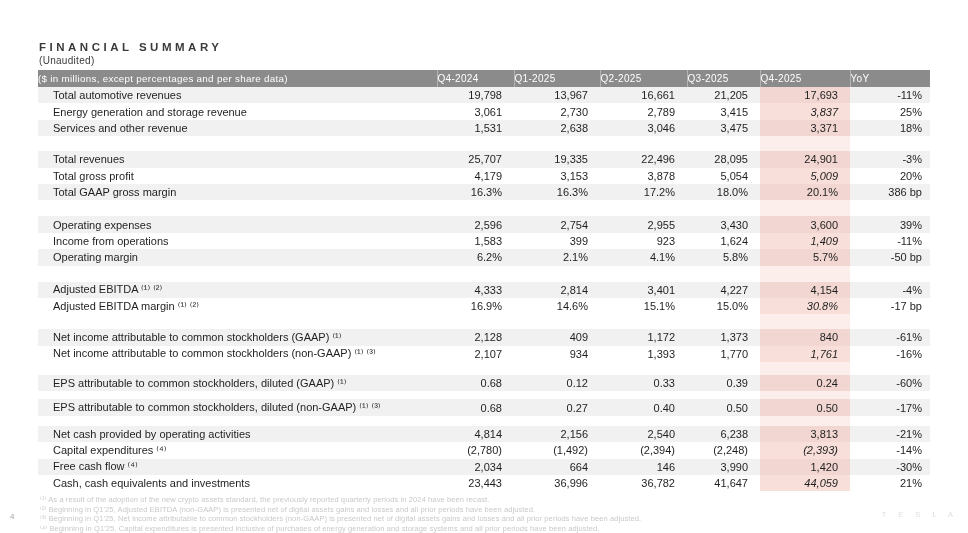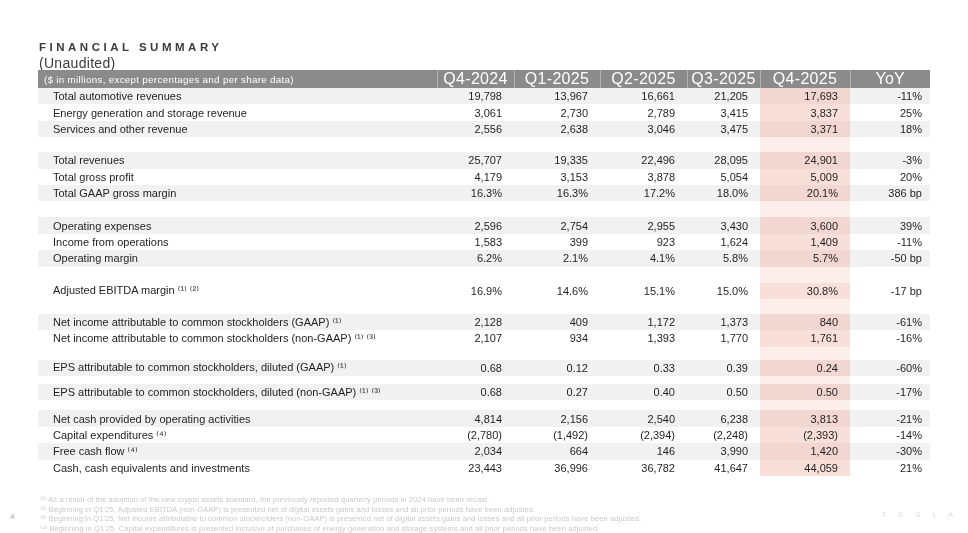--- a/index.html
+++ b/index.html
@@ -2,36 +2,36 @@
 <html style="--header_bg: #8b8b8b; --header_text: #ffffff; --row_stripe: #f1f1f1; --highlight_strong: #f1d6d1; --highlight_soft: #f8dfda; --highlight_faint: #fbeeeb; --text: #1f1f1f; --footnote_text: #c9c9c9;"><head>
 <meta charset="utf-8">
 <style>
   html,body{margin:0;padding:0;}
   body{width:968px;height:533px;background:#ffffff;overflow:hidden;
        font-family:"Liberation Sans","DejaVu Sans",sans-serif;}
   .page{position:relative;width:968px;height:469px;background:#fff;}
 
   .title{position:absolute;left:39px;top:41px;font-size:11.5px;font-weight:bold;
          letter-spacing:3.5px;color:#3b3b3b;}
-  .subtitle{position:absolute;left:39px;top:55px;font-size:14px;color:#3b3b3b;letter-spacing:.3px;}
+  .subtitle{position:absolute;left:39px;top:55px;font-size:10px;color:#3b3b3b;letter-spacing:.3px;}
 
   .tablewrap{position:absolute;left:38px;top:70px;width:892px;}
   table{border-collapse:collapse;table-layout:fixed;width:892px;}
   th{background:var(--header_bg);color:var(--header_text);font-weight:normal;
-     font-size:16px;height:17px;padding:0;text-align:center;letter-spacing:.3px;}
-  th.first{text-align:left;padding-left:6px;font-size:9.8px;}
+     font-size:10px;height:17px;padding:0;text-align:left;letter-spacing:.3px;}
+  th.first{text-align:left;font-size:9.8px;}
   th + th{border-left:1px solid rgba(255,255,255,.35);}
   td{font-size:11px;color:var(--text);height:16.4px;padding:0;white-space:nowrap;
      overflow:hidden;background:#ffffff;}
   td.lbl{text-align:left;padding-left:15px;}
   td.num{text-align:right;padding-right:12px;}
   td.num.yoy{padding-right:8px;}
   tr.stripe td{background:var(--row_stripe);}
   tr.stripe td.hl{background:var(--highlight_strong);}
-  tr.plain td.hl{background:var(--highlight_soft);}
+  tr.plain td.hl{background:var(--highlight_soft);font-style:italic;}
   tr.gap td{background:#ffffff;height:auto;}
   tr.gap td.hl-gap{background:var(--highlight_faint);}
 
   .footnotes{position:absolute;left:40px;top:495px;font-size:7.5px;line-height:9.6px;
              color:var(--footnote_text);letter-spacing:.1px;}
   .pagenum{position:absolute;left:10px;top:512px;font-size:8px;color:#a6a6a6;}
   .watermark{position:absolute;right:10px;top:510px;font-size:7.5px;letter-spacing:5px;
              color:#dedede;}
 </style>
 </head>
@@ -78,21 +78,21 @@
             <td class="lbl">Energy generation and storage revenue</td>
             <td class="num">3,061</td>
             <td class="num">2,730</td>
             <td class="num">2,789</td>
             <td class="num">3,415</td>
             <td class="num hl">3,837</td>
             <td class="num yoy">25%</td>
           </tr>
           <tr class="stripe">
             <td class="lbl">Services and other revenue</td>
-            <td class="num">2,556</td>
+            <td class="num">1,531</td>
             <td class="num">2,638</td>
             <td class="num">3,046</td>
             <td class="num">3,475</td>
             <td class="num hl">3,371</td>
             <td class="num yoy">18%</td>
           </tr>
           <tr class="gap" style="height: 15px;">
             <td></td>
             <td></td>
             <td></td>
@@ -166,20 +166,29 @@
           </tr>
           <tr class="gap" style="height: 16px;">
             <td></td>
             <td></td>
             <td></td>
             <td></td>
             <td></td>
             <td class="hl-gap"></td>
             <td></td>
           </tr>
+          <tr class="stripe">
+            <td class="lbl">Adjusted EBITDA ⁽¹⁾ ⁽²⁾</td>
+            <td class="num">4,333</td>
+            <td class="num">2,814</td>
+            <td class="num">3,401</td>
+            <td class="num">4,227</td>
+            <td class="num hl">4,154</td>
+            <td class="num yoy">-4%</td>
+          </tr>
           <tr class="plain">
             <td class="lbl">Adjusted EBITDA margin ⁽¹⁾ ⁽²⁾</td>
             <td class="num">16.9%</td>
             <td class="num">14.6%</td>
             <td class="num">15.1%</td>
             <td class="num">15.0%</td>
             <td class="num hl">30.8%</td>
             <td class="num yoy">-17 bp</td>
           </tr>
           <tr class="gap" style="height: 15px;">

